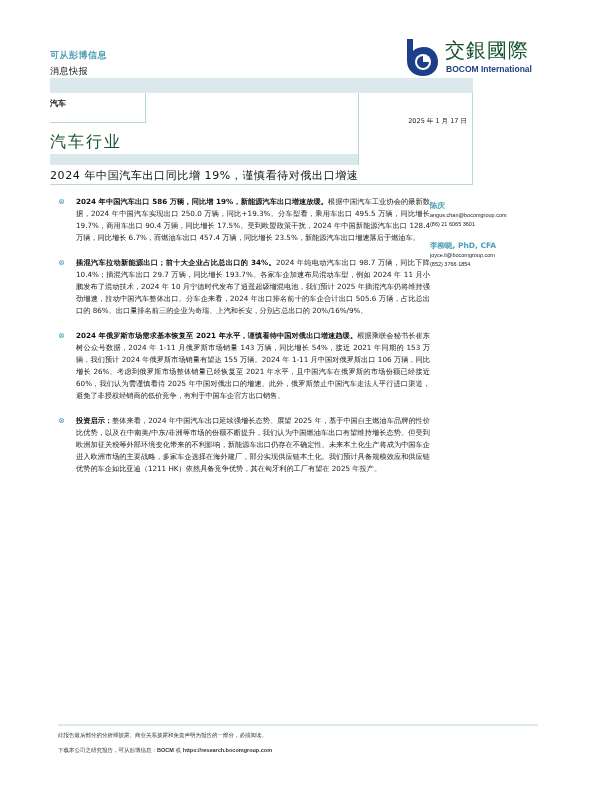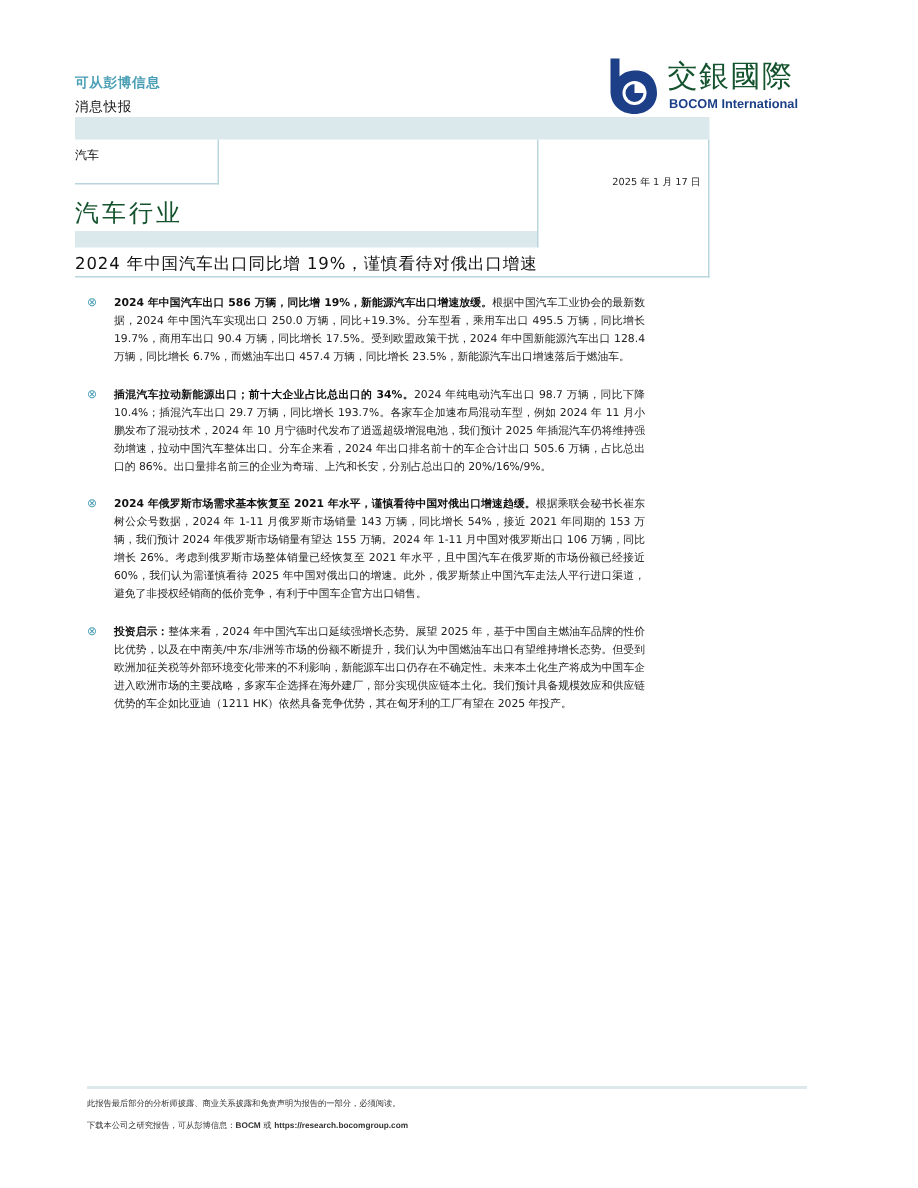--- a/index.html
+++ b/index.html
@@ -10,21 +10,21 @@
   .brand-sub { position: absolute; left: 50px; top: 65px; font-size: 9px; font-weight: normal; color: #111; letter-spacing: 0.5px; }
 
   .logo { position: absolute; left: 403px; top: 37px; width: 170px; height: 42px; }
   .logo-mark { position: absolute; left: 0; top: 0; width: 36px; height: 40px; }
   .logo-cn { position: absolute; left: 42px; top: 0px; font-size: 20px; color: #14532d; letter-spacing: 1px; font-family: "DejaVu Serif", serif; }
   .logo-en { position: absolute; left: 43px; top: 27px; font-size: 8.5px; font-weight: bold; color: #1c3f87; font-family: "Liberation Sans", sans-serif; }
 
   .band-top { position: absolute; left: 50px; top: 78px; width: 423px; height: 15px; background: #dbe9ed; }
 
   .sector-box { position: absolute; left: 50px; top: 93px; width: 96px; height: 30px; border-right: 1px solid #b9d5dd; border-bottom: 1px solid #b9d5dd; }
-  .sector-label { position: absolute; left: 50px; top: 98px; font-size: 8px; font-weight: normal; }
+  .sector-label { position: absolute; left: 50px; top: 98px; font-size: 8px; font-weight: bold; }
 
   .main-frame { position: absolute; left: 358px; top: 93px; width: 1px; height: 72px; background: #b9d5dd; }
   .right-frame { position: absolute; left: 472px; top: 93px; width: 1px; height: 92px; background: #b9d5dd; }
   .date-wrap { position: absolute; right: 145px; top: 117px; font-size: 6.5px; color: #222; }
 
   .industry-title { position: absolute; left: 50px; top: 132px; font-size: 16px; color: #14532d; letter-spacing: 2px; }
   .band-mid { position: absolute; left: 50px; top: 154px; width: 308px; height: 11px; background: #dbe9ed; }
 
   .report-title { position: absolute; left: 50px; top: 168px; font-size: 11px; font-weight: normal; color: #111; letter-spacing: 0.6px; }
   .title-rule { position: absolute; left: 50px; top: 184px; width: 423px; height: 1px; background: #b9d5dd; }
@@ -85,19 +85,29 @@
     <span class="bullet-icon">⊗</span>
     <span class="bullet-lead">2024 年俄罗斯市场需求基本恢复至 2021 年水平，谨慎看待中国对俄出口增速趋缓。</span><span>根据乘联会秘书长崔东树公众号数据，2024 年 1-11 月俄罗斯市场销量 143 万辆，同比增长 54%，接近 2021 年同期的 153 万辆，我们预计 2024 年俄罗斯市场销量有望达 155 万辆。2024 年 1-11 月中国对俄罗斯出口 106 万辆，同比增长 26%。考虑到俄罗斯市场整体销量已经恢复至 2021 年水平，且中国汽车在俄罗斯的市场份额已经接近 60%，我们认为需谨慎看待 2025 年中国对俄出口的增速。此外，俄罗斯禁止中国汽车走法人平行进口渠道，避免了非授权经销商的低价竞争，有利于中国车企官方出口销售。</span>
   </div>
   <div class="bullet">
     <span class="bullet-icon">⊗</span>
     <span class="bullet-lead">投资启示：</span><span>整体来看，2024 年中国汽车出口延续强增长态势。展望 2025 年，基于中国自主燃油车品牌的性价比优势，以及在中南美/中东/非洲等市场的份额不断提升，我们认为中国燃油车出口有望维持增长态势。但受到欧洲加征关税等外部环境变化带来的不利影响，新能源车出口仍存在不确定性。未来本土化生产将成为中国车企进入欧洲市场的主要战略，多家车企选择在海外建厂，部分实现供应链本土化。我们预计具备规模效应和供应链优势的车企如比亚迪（1211 HK）依然具备竞争优势，其在匈牙利的工厂有望在 2025 年投产。</span>
   </div>
 </div>
 
 <div class="side-col">
+  <div class="analyst">
+    <div class="analyst-name">陈庆</div>
+    <div class="analyst-email">angus.chan@bocomgroup.com</div>
+    <div class="analyst-phone">(86) 21 6065 3601</div>
+  </div>
+  <div class="analyst">
+    <div class="analyst-name">李柳晓, PhD, CFA</div>
+    <div class="analyst-email">joyce.li@bocomgroup.com</div>
+    <div class="analyst-phone">(852) 3766 1854</div>
+  </div>
 </div>
 
 <div class="footer-rule"></div>
 <div class="footer-1">此报告最后部分的分析师披露、商业关系披露和免责声明为报告的一部分，必须阅读。</div>
 <div class="footer-2">
   <span>下载本公司之研究报告，可从彭博信息：</span><span class="url">BOCM</span><span> 或 </span><span class="url">https://research.bocomgroup.com</span>
 </div>
 
 </body></html>

